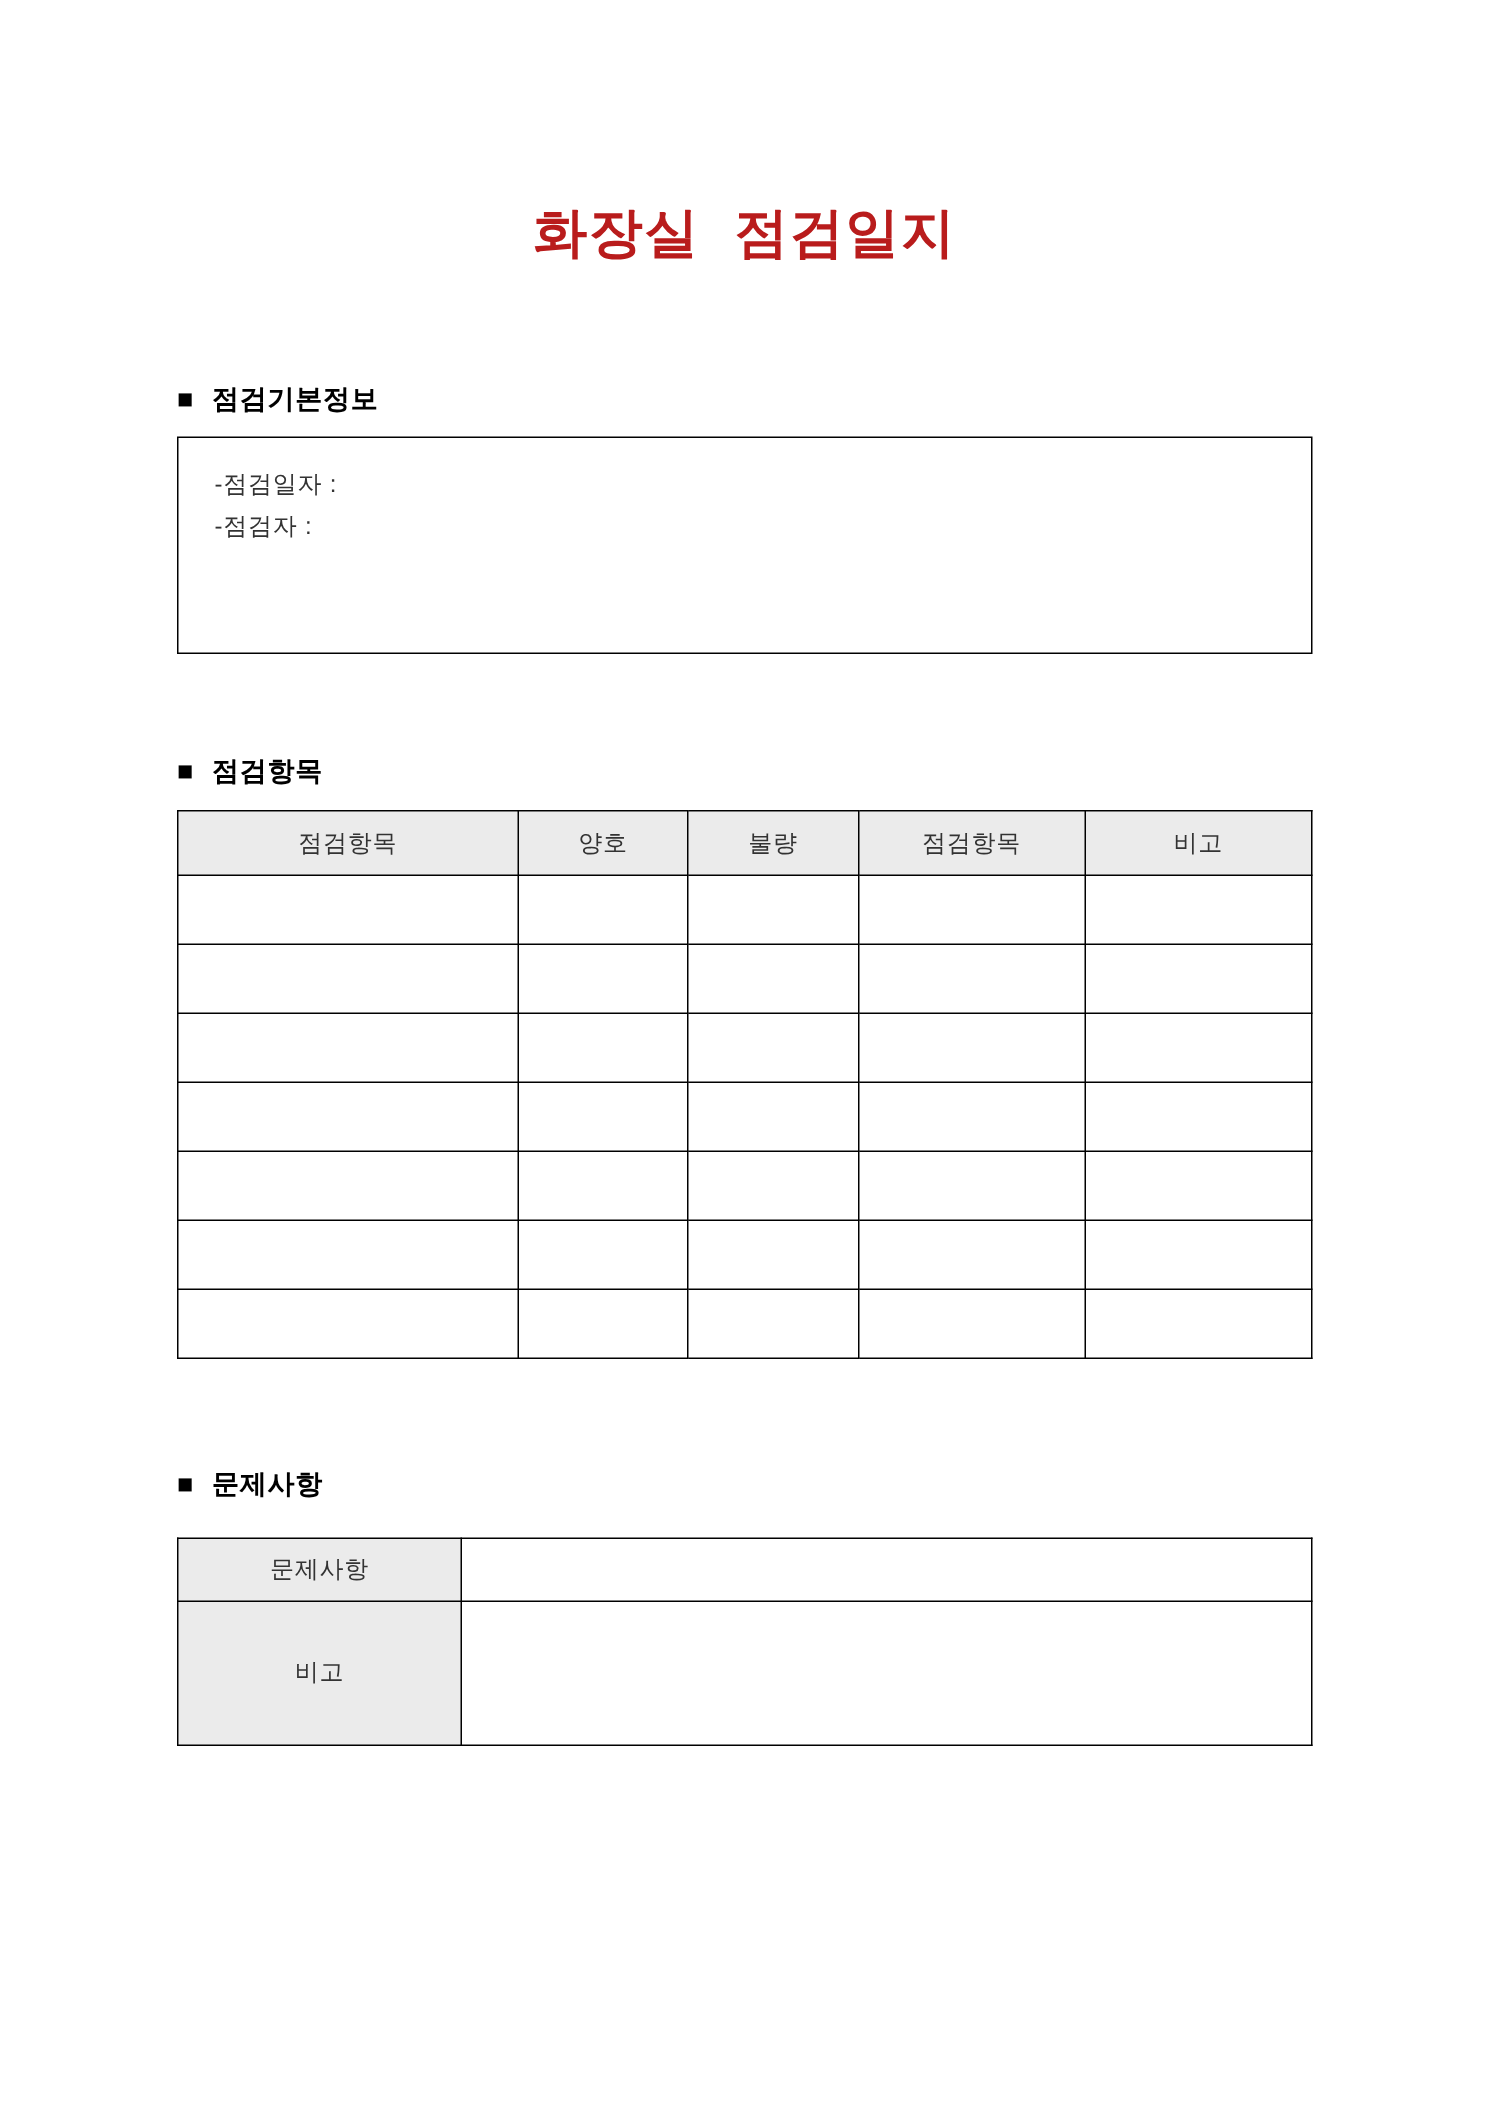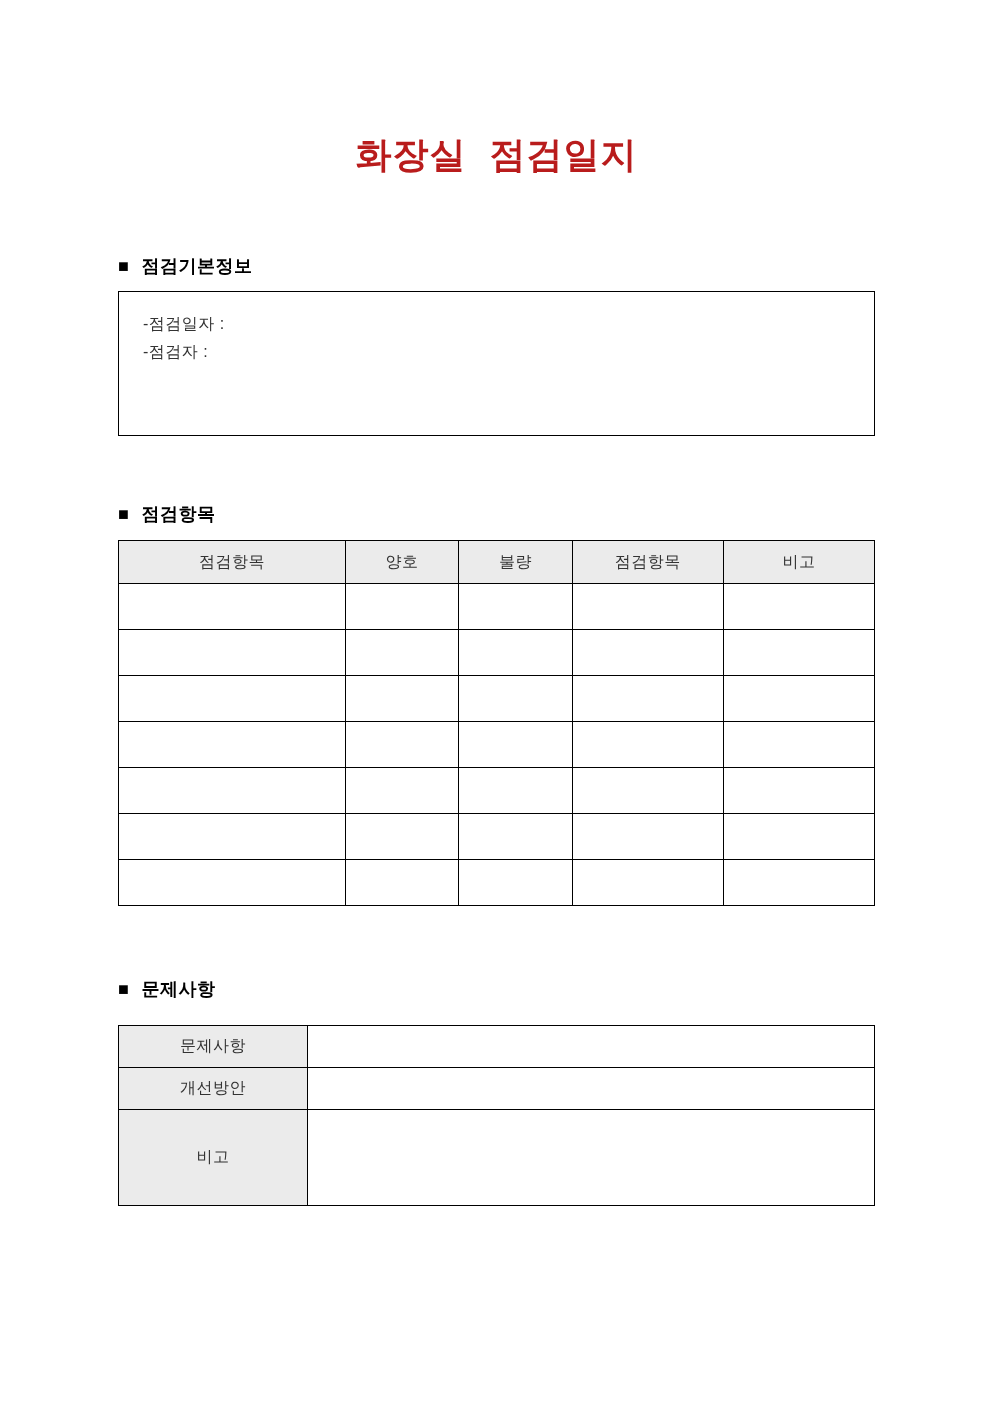--- a/index.html
+++ b/index.html
@@ -189,24 +189,20 @@
       <span class="bullet">■</span>
       <span>문제사항</span>
     </div>
 
     <table class="improvement-table">
       <tbody>
         <tr class="r-problem">
           <td class="label-cell">문제사항</td>
           <td class="value-cell"></td>
         </tr>
-        <tr class="r-plan">
-          <td class="label-cell">개선방안</td>
-          <td class="value-cell"></td>
-        </tr>
         <tr class="r-note">
           <td class="label-cell">비고</td>
           <td class="value-cell"></td>
         </tr>
       </tbody>
     </table>
 
   </div>
 </div>
 

